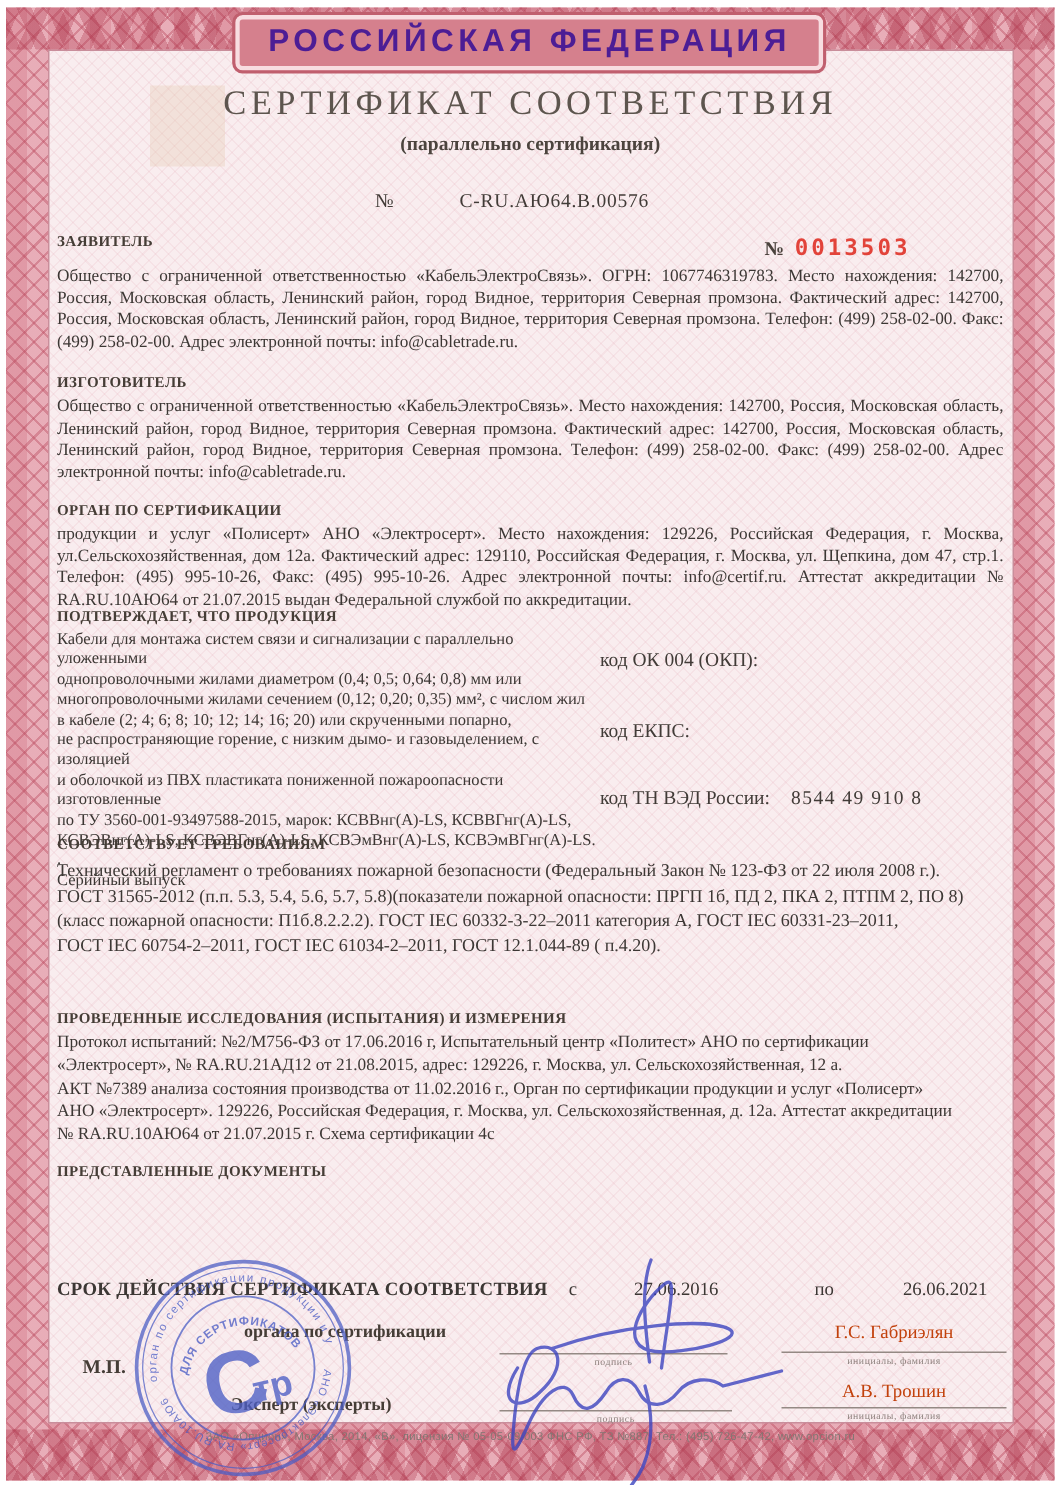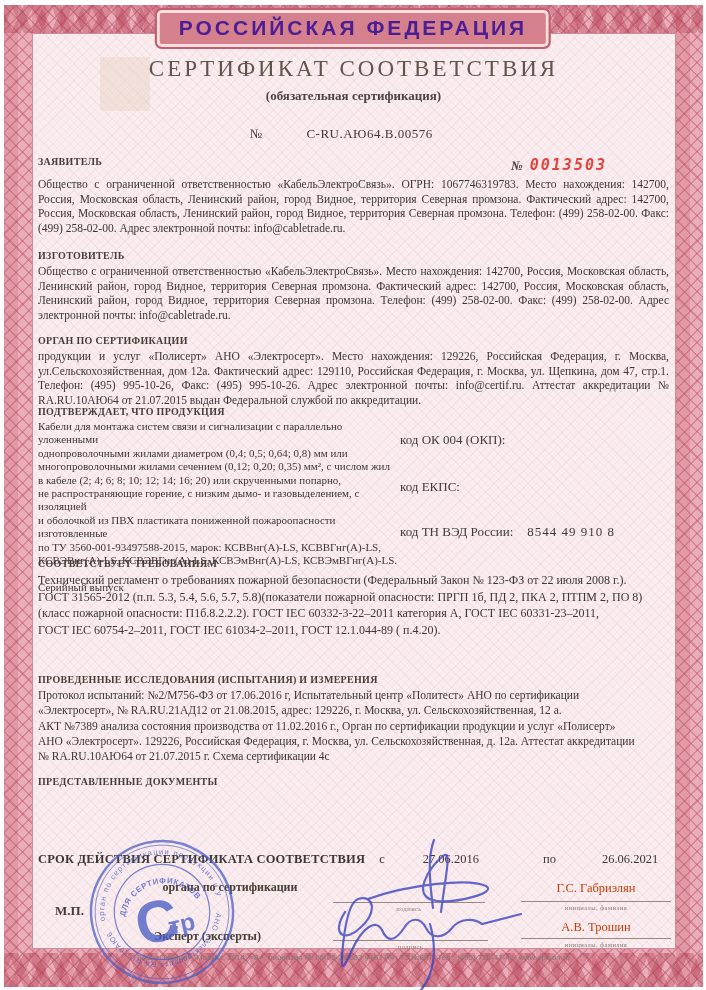--- a/index.html
+++ b/index.html
@@ -38,21 +38,21 @@
     font-size:13px;font-weight:bold;color:#4c443e;}
   .numline{position:absolute;left:38px;top:126px;font-size:13px;color:#413b37;}
   .numline .no{margin-left:212px;}
   .numline .val{margin-left:44px;letter-spacing:.5px;}
   
   .sec{position:absolute;left:38px;right:37px;}
   .h{font-size:10px;font-weight:bold;color:#453d36;letter-spacing:.3px;}
   .b{font-size:11.5px;line-height:1.27;text-align:justify;color:#3c3734;margin-top:3px;}
   .b.lines{white-space:pre-line;text-align:left;}
   .serial{font-family:"DejaVu Sans Mono","Liberation Mono",monospace;
-    font-size:15px;letter-spacing:2px;color:#e2433a;font-weight:bold;font-style:italic;}
+    font-size:15px;letter-spacing:2px;color:#e2433a;font-weight:bold;}
   .serialno{color:#4a423c;font-size:13px;font-weight:bold;margin-right:7px;font-family:"Liberation Serif",serif;letter-spacing:0;}
   .headrow{display:flex;justify-content:space-between;align-items:flex-start;}
   .headrow .right{margin-right:62px;}
   .prodwrap{position:relative;}
   .prodleft{width:360px;font-size:11px;line-height:1.22;}
   .codecol{position:absolute;left:362px;top:26px;width:270px;font-size:13px;color:#413b37;}
   .codecol .c1{position:absolute;top:0;left:0;}
   .codecol .c2{position:absolute;top:47px;left:0;}
   .codecol .c3{position:absolute;top:92px;left:0;white-space:nowrap;}
   .codecol .cv{margin-left:14px;letter-spacing:1px;}
@@ -79,21 +79,21 @@
 </head>
 <body>
 
 <div class="sheet">
   <div class="frame"></div>
   <div class="page"></div>
   <div class="wm"></div>
 
   <div class="badge">РОССИЙСКАЯ ФЕДЕРАЦИЯ</div>
   <div class="title">СЕРТИФИКАТ СООТВЕТСТВИЯ</div>
-  <div class="subtitle">(обязательная сертификация)</div>
+  <div class="subtitle">(параллельно сертификация)</div>
 
   <div class="numline">
     <span class="no">№</span><span class="val">C-RU.АЮ64.В.00576</span>
   </div>
 
   <div class="sec" style="top:156px">
     <div class="headrow">
       <span class="h">ЗАЯВИТЕЛЬ</span>
       <span class="serial right"><span class="serialno">№</span><span>0013503</span></span>
     </div>

